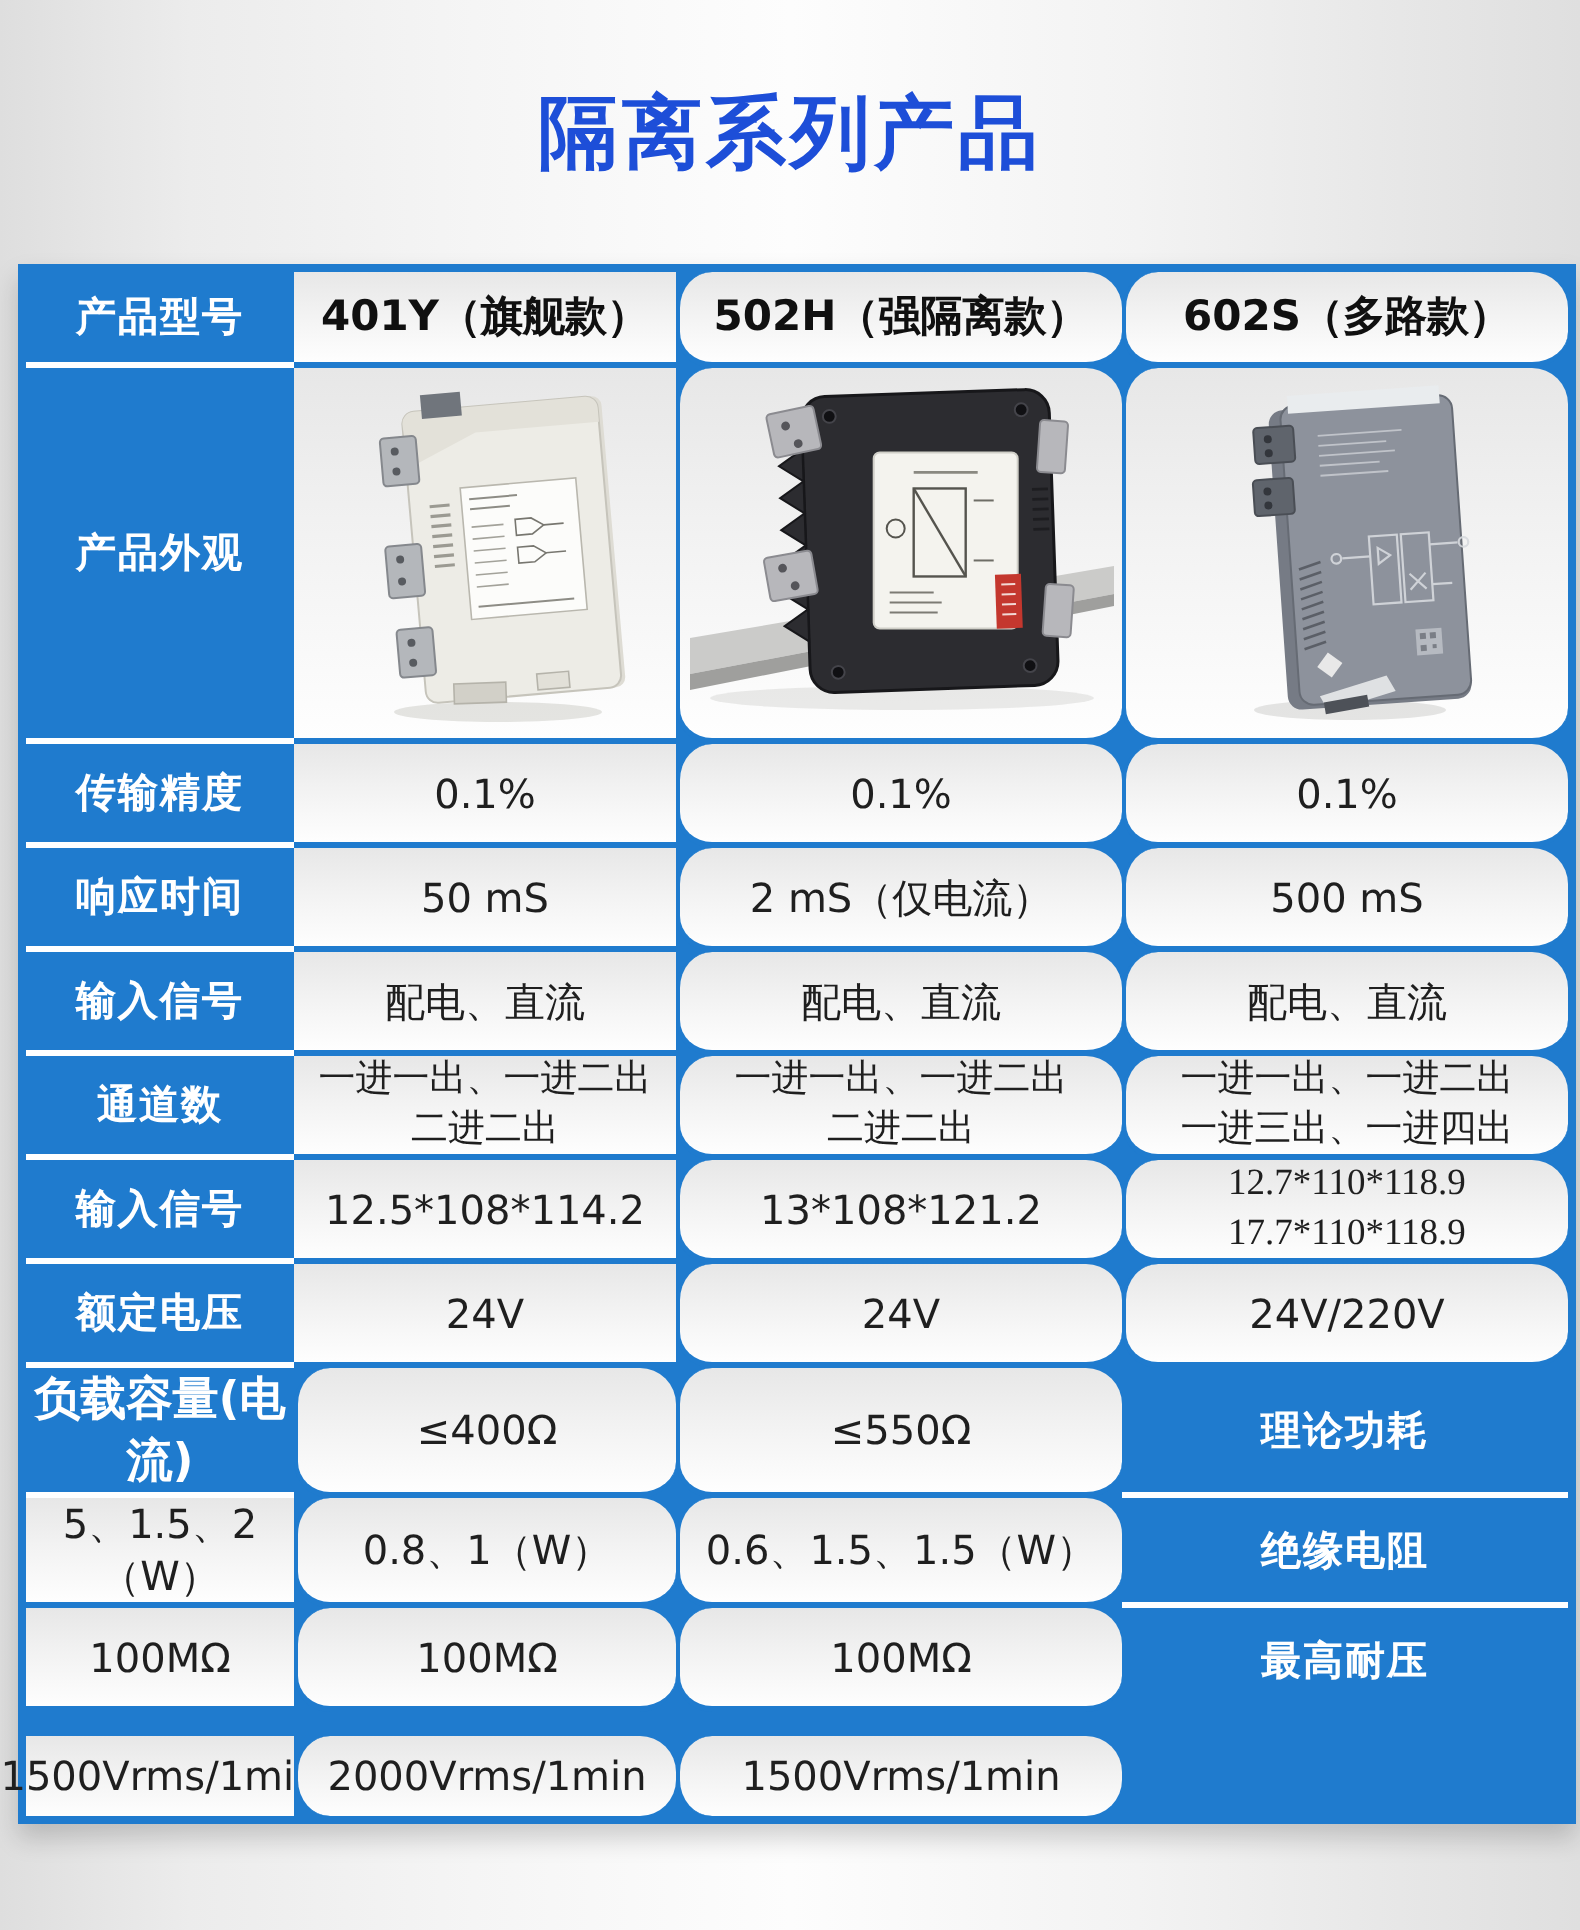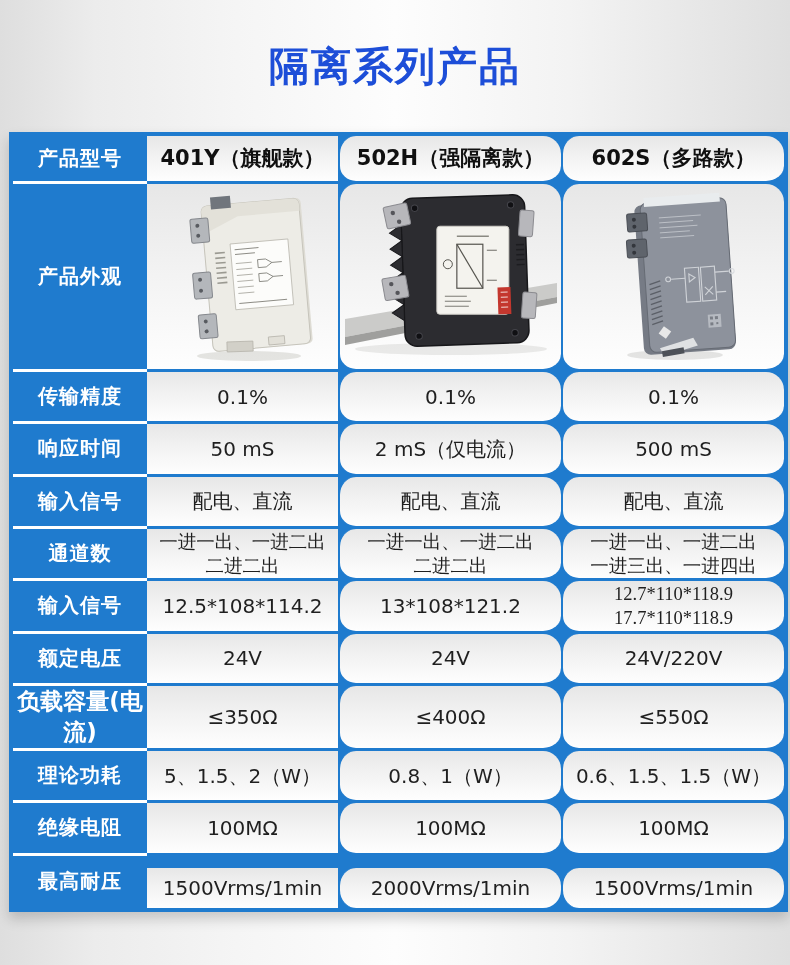--- a/index.html
+++ b/index.html
@@ -250,21 +250,20 @@
   <div class="cell data-cell sep">13*108*121.2</div>
   <div class="cell data-cell twoline sep">12.7*110*118.9
 17.7*110*118.9</div>
 
   <div class="cell label-cell">额定电压</div>
   <div class="cell data-cell">24V</div>
   <div class="cell data-cell sep">24V</div>
   <div class="cell data-cell sep">24V/220V</div>
 
   <div class="cell label-cell small">负载容量(电流)</div>
-  <div class="cell data-cell">≤350Ω</div>
   <div class="cell data-cell sep">≤400Ω</div>
   <div class="cell data-cell sep">≤550Ω</div>
 
   <div class="cell label-cell">理论功耗</div>
   <div class="cell data-cell">5、1.5、2（W）</div>
   <div class="cell data-cell sep">0.8、1（W）</div>
   <div class="cell data-cell sep">0.6、1.5、1.5（W）</div>
 
   <div class="cell label-cell">绝缘电阻</div>
   <div class="cell data-cell">100MΩ</div>

